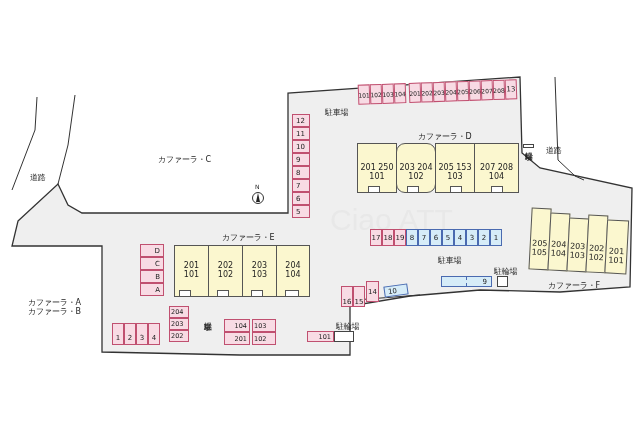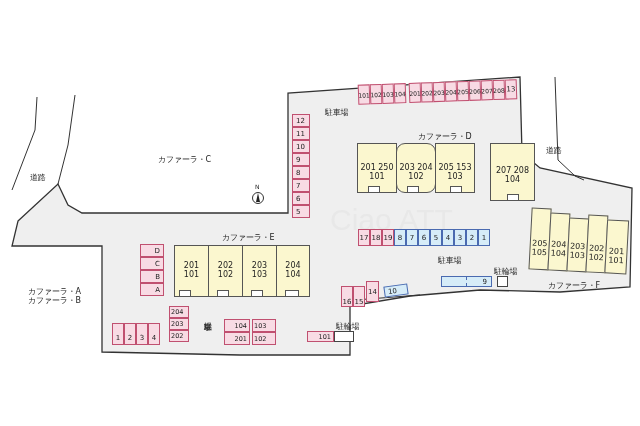--- a/index.html
+++ b/index.html
@@ -34,21 +34,21 @@
 
   <path d="M555,77 L558,160 L575,176 L584,180" fill="none" stroke="#333" stroke-width="1"></path>
 
   <path d="M355,300 L420,295" fill="none" stroke="#333" stroke-width="1"></path>
   <text x="330" y="230" font-size="30" fill="#e8e8e8" font-family="Liberation Sans, sans-serif">Ciao ATT</text>
 </svg>
 
 <div class="lbl" style="left:30px;top:172px;">道路</div>
 <div class="lbl" style="left:546px;top:145px;">道路</div>
 <div class="lbl" style="left:158px;top:154px;">カファーラ・C</div>
-<div class="lbl" style="left:28px;top:287px;line-height:9px;">
+<div class="lbl" style="left:28px;top:298px;line-height:9px;">
   <div>カファーラ・A</div>
   <div>カファーラ・B</div>
 </div>
 <div class="lbl" style="left:325px;top:107px;">駐車場</div>
 <div class="lbl" style="left:438px;top:255px;">駐車場</div>
 <div class="vlbl" style="left:203px;top:316px;">駐車場</div>
 <div class="vlbl" style="left:523px;top:144px;border:1px solid #444;background:#fff;padding:1px 0;">駐輪場</div>
 <div class="lbl" style="left:494px;top:266px;">駐輪場</div>
 <div class="lbl" style="left:336px;top:321px;">駐輪場</div>
 
@@ -101,30 +101,30 @@
       </div>
     <div class="steps" style="left:10px;width:12px;"></div>
   </div>
   <div class="bldg" style="left:78px;top:0;width:40px;height:50px;">
     <div class="units">
         <span class="u2">205 153</span>
         <span class="u2">103</span>
       </div>
     <div class="steps" style="left:14px;width:12px;"></div>
   </div>
-  <div class="bldg" style="left:117px;top:0;width:45px;height:58px;margin-left:16px;">
+  <div class="bldg" style="left:117px;top:0;width:45px;height:50px;">
     <div class="units">
         <span class="u2">207 208</span>
         <span class="u2">104</span>
       </div>
     <div class="steps" style="left:16px;width:12px;"></div>
   </div>
 </div>
 
-<div class="row" style="left:358px;top:229px;align-items:center;">
+<div class="row" style="left:370px;top:229px;align-items:center;">
   <div class="pk" style="width:12px;height:17px;">17</div>
   <div class="pk" style="width:12px;height:17px;">18</div>
   <div class="pk" style="width:12px;height:17px;">19</div>
   <div class="pk b" style="width:12px;height:17px;">8</div>
   <div class="pk b" style="width:12px;height:17px;">7</div>
   <div class="pk b" style="width:12px;height:17px;">6</div>
   <div class="pk b" style="width:12px;height:17px;">5</div>
   <div class="pk b" style="width:12px;height:17px;">4</div>
   <div class="pk b" style="width:12px;height:17px;">3</div>
   <div class="pk b" style="width:12px;height:17px;">2</div>

